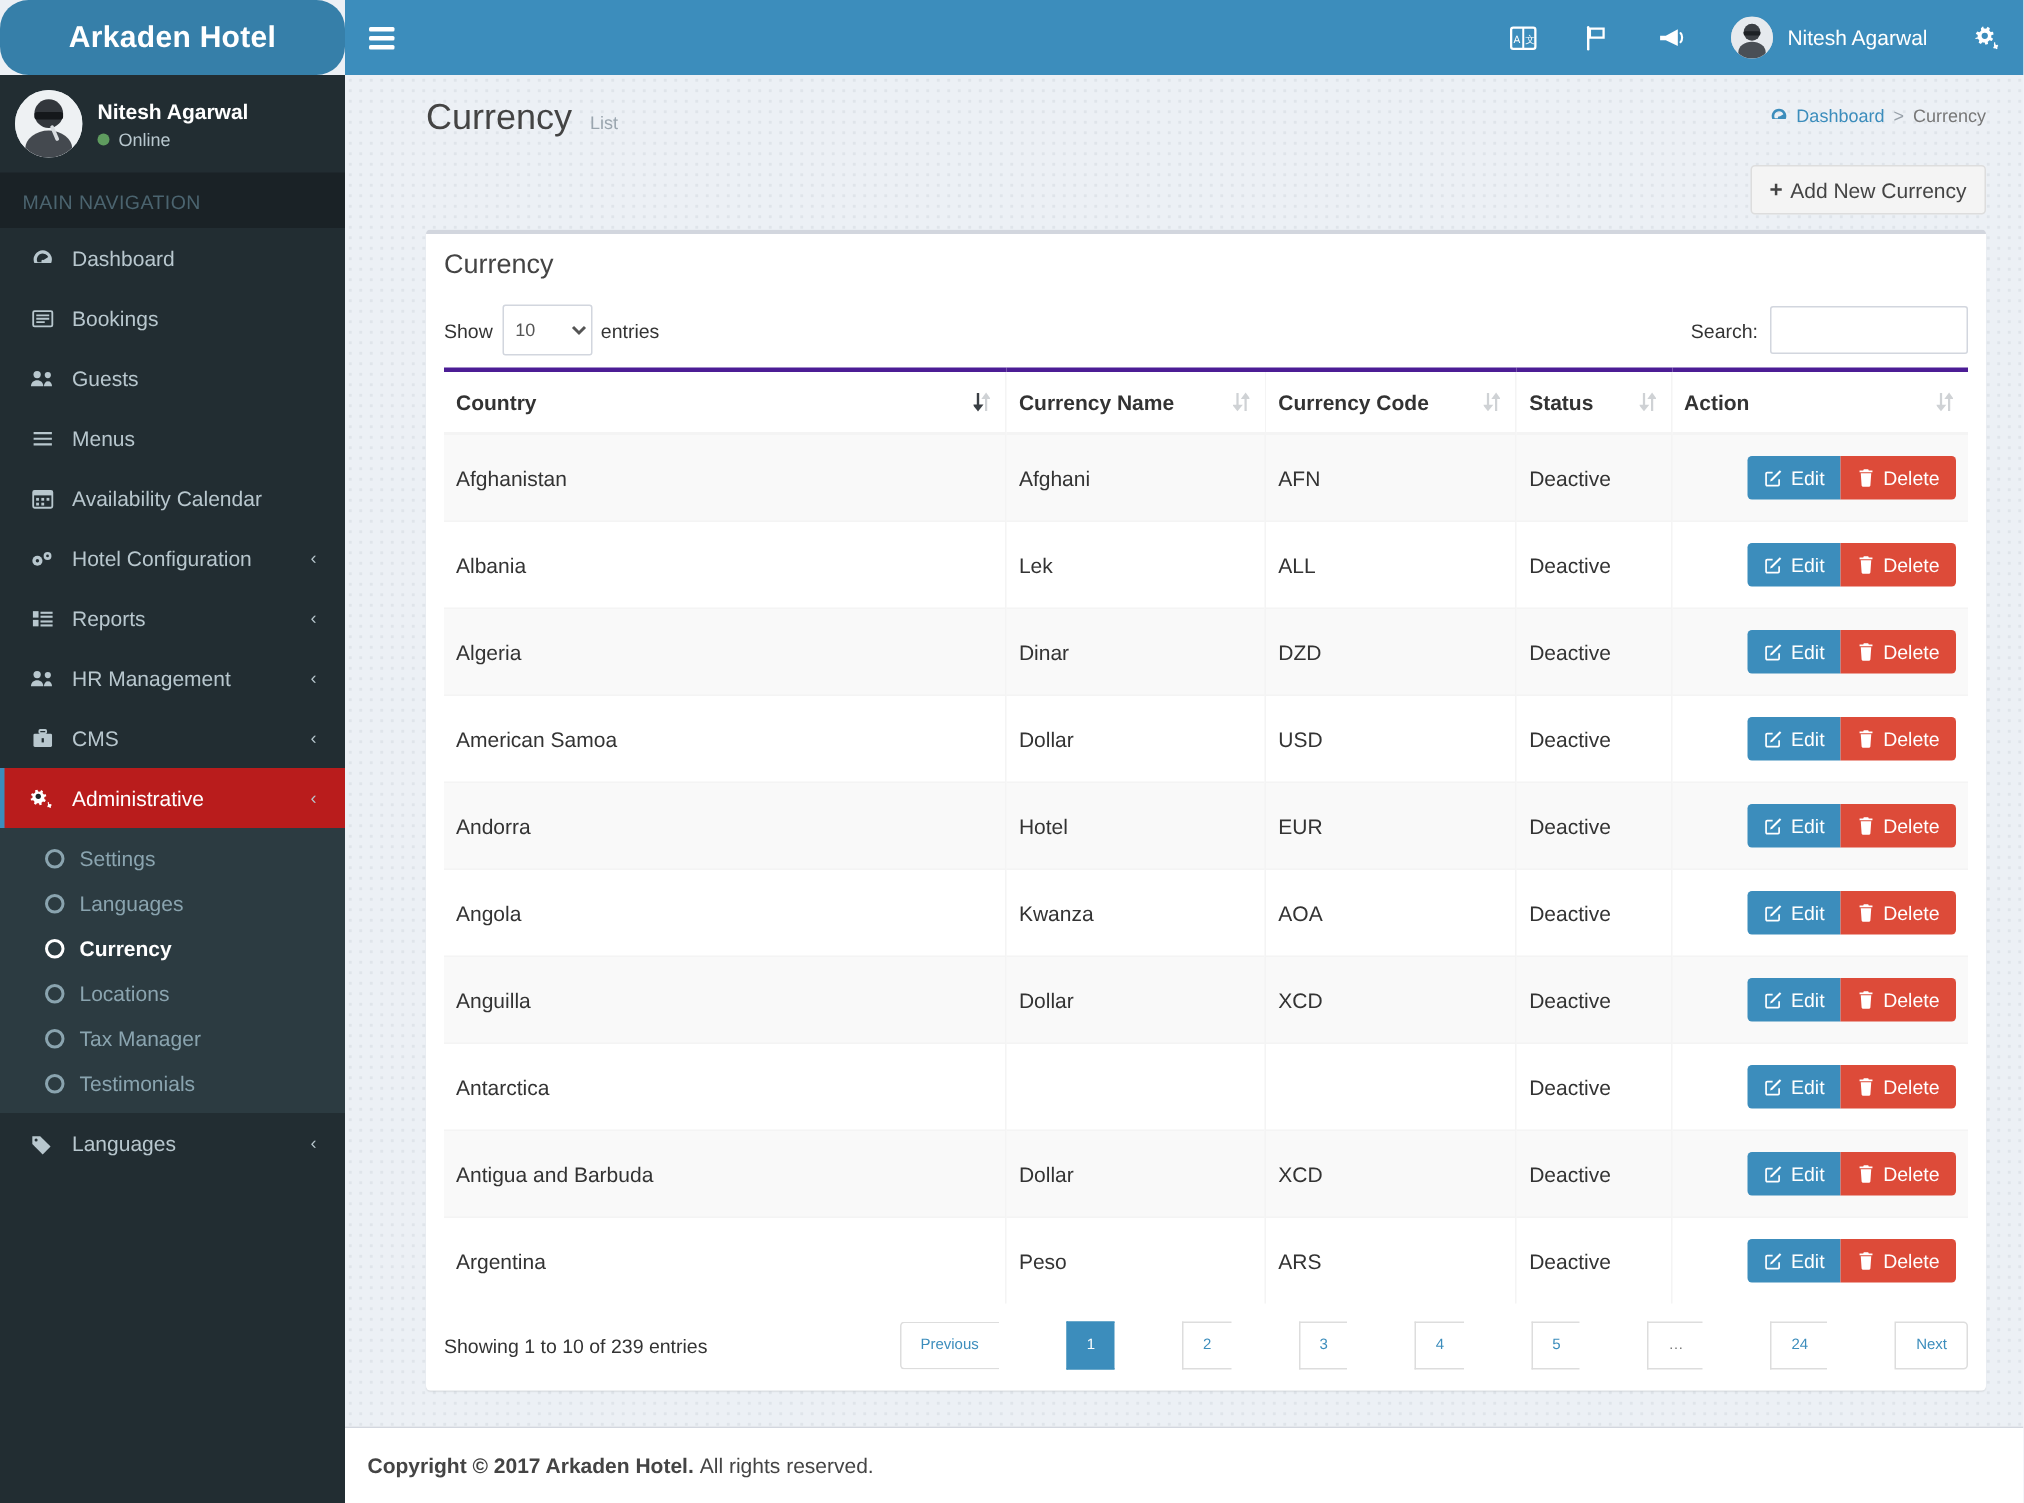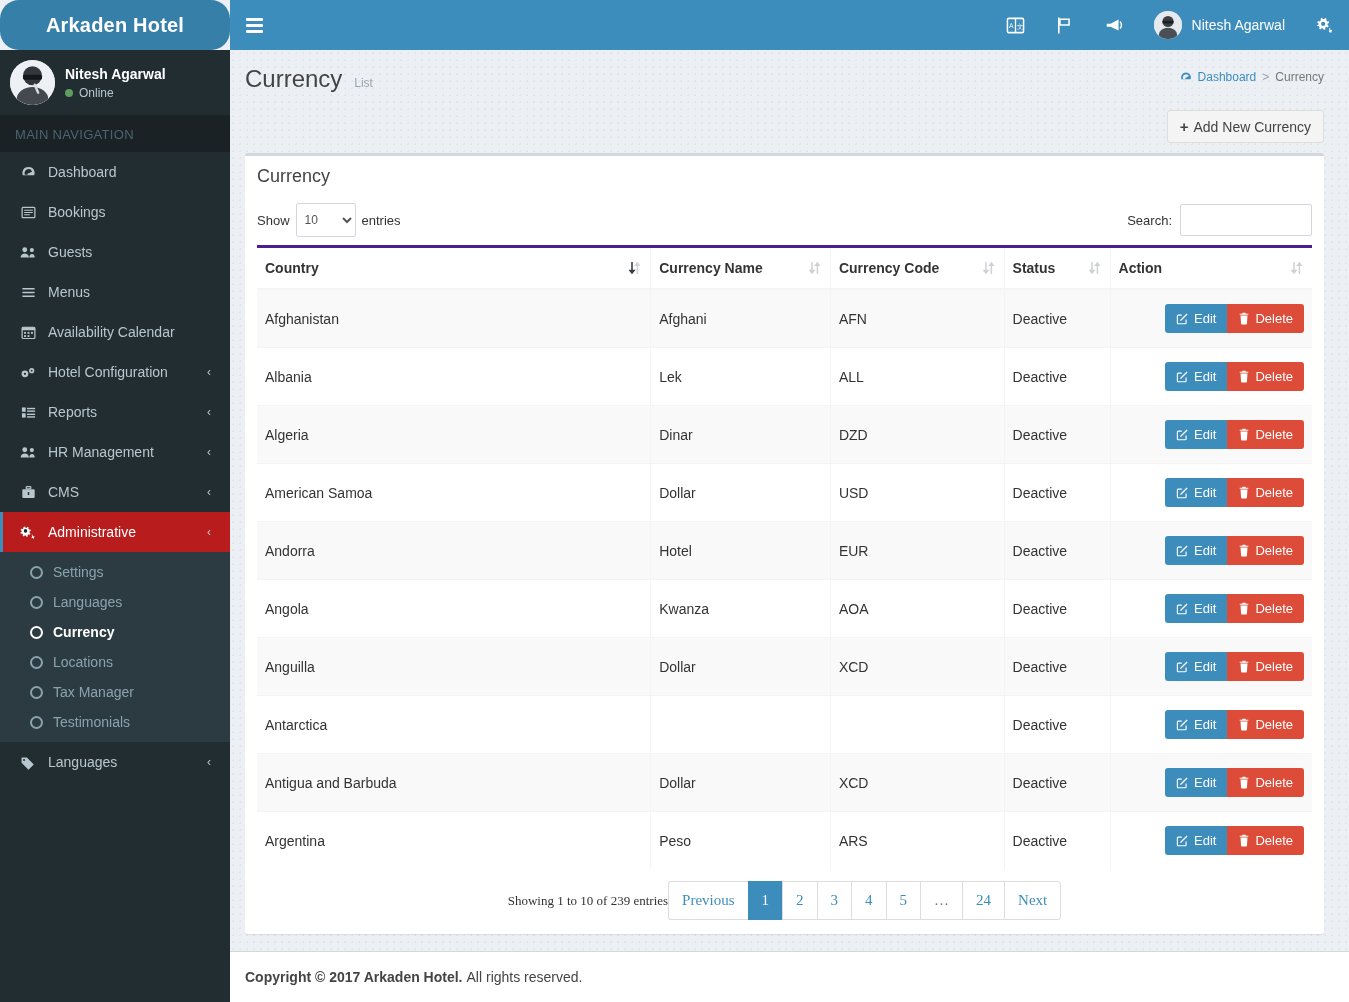--- a/index.html
+++ b/index.html
@@ -101,20 +101,21 @@
   .treeview-menu li.active a .ring { border-color: #fff; border-width: 2.5px; }
 
   
   .content-wrapper {
     position: absolute; top: 50px; left: 230px;
     width: 1119px; height: 952px;
     background: #ecf0f5;
     background-image: radial-gradient(#dfe4ea 1px, transparent 1px);
     background-size: 7px 7px;
     overflow: hidden;
+    padding-left: 39px;
   }
   .content-header { padding: 15px 15px 0 15px; position: relative; height: 60px; }
   .page-title { font-size: 24px; color: #444; font-weight: 400; margin: 0; display: inline-block; }
   .page-sub { font-size: 12px; color: #9aa5ae; margin-left: 8px; }
   .breadcrumb {
     position: absolute; right: 25px; top: 20px;
     font-size: 12px; color: #444;
     display: flex; align-items: center; gap: 6px;
   }
   .breadcrumb a { color: #3c8dbc; text-decoration: none; display: flex; align-items: center; gap: 6px; }
@@ -180,28 +181,28 @@
 
   .btn-group { display: inline-flex; }
   .btn-edit, .btn-del {
     display: inline-flex; align-items: center; gap: 5px;
     color: #fff; font-size: 13px; border: none;
     padding: 8px 11px; cursor: pointer; font-family: inherit; line-height: 1;
   }
   .btn-edit { background: #3c8dbc; border-radius: 3px 0 0 3px; }
   .btn-del  { background: #dd4b39; border-radius: 0 3px 3px 0; }
 
-  .dt-bottom { display: flex; justify-content: center; align-items: center; padding-top: 12px; font-family: Liberation Serif, serif; }
+  .dt-bottom { display: flex; justify-content: space-between; align-items: center; padding-top: 12px; }
   .dt-info { font-size: 13px; color: #333; }
   .paginate { display: flex; }
   .pg {
     border: 1px solid #ddd; border-right: none;
     background: #fff; color: #3c8dbc;
-    padding: 8px 13px; font-size: 15px; cursor: pointer;
-    font-family: inherit; line-height: 1.4;
+    padding: 8px 13px; font-size: 10px; cursor: pointer;
+    font-family: inherit; line-height: 1.4; margin-left: 45px;
   }
   .pg:first-child { border-radius: 3px 0 0 3px; }
   .pg:last-child { border-radius: 0 3px 3px 0; border-right: 1px solid #ddd; }
   .pg.active { background: #3c8dbc; border-color: #3c8dbc; color: #fff; }
   .pg.ellipsis { color: #777; cursor: default; }
 
   .main-footer {
     position: absolute; left: 230px; bottom: 0;
     width: 1119px; height: 51px;
     background: #fff; border-top: 1px solid #d2d6de;

